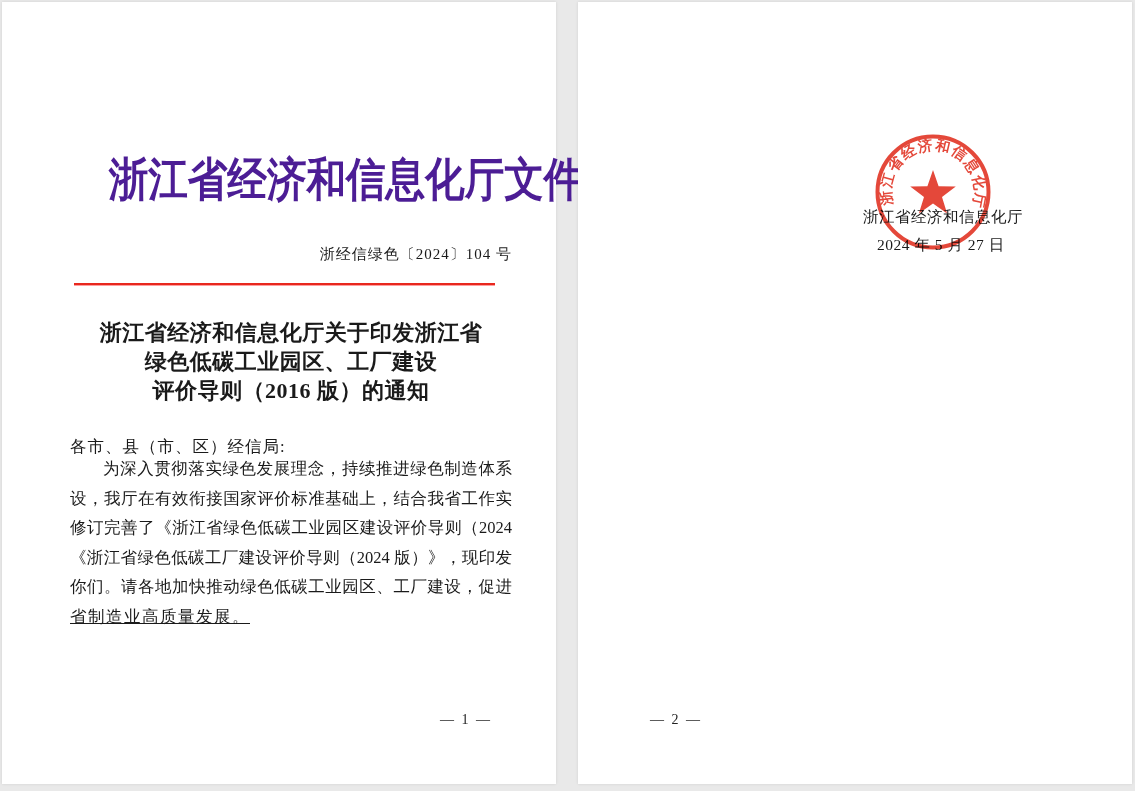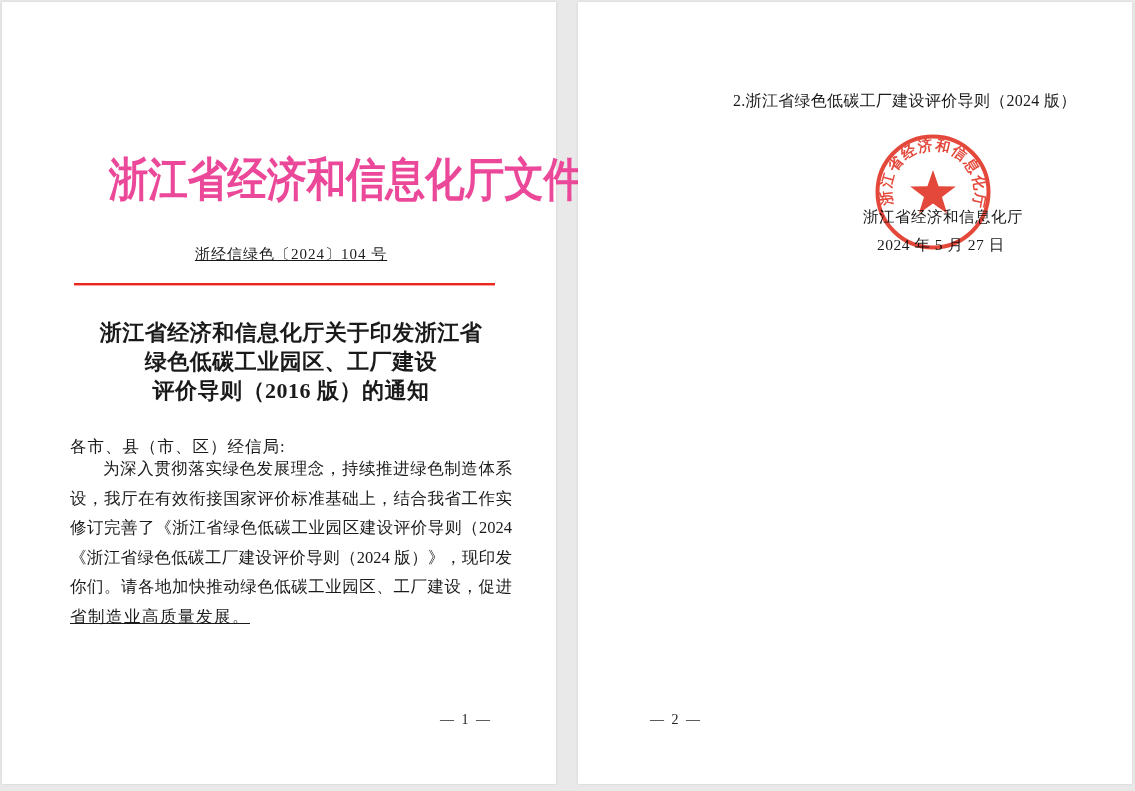--- a/index.html
+++ b/index.html
@@ -28,38 +28,37 @@
     top: 0;
     width: 442px;
     height: 100%;
   }
   .abs { position: absolute; }
 
   
   .red-title {
     top: 151px; left: 0; width: 442px;
     text-align: center;
-    color: #ec4899;
+    color: #4c1d95;
     font-weight: bold;
     font-size: 46px;
     line-height: 54px;
     white-space: nowrap;
   }
   .red-title span {
     display: inline-block;
     transform: scaleX(0.86);
     transform-origin: center;
   }
   .doc-number {
     top: 243px; left: 0; width: 442px;
-    text-align: center;
+    text-align: right;
     font-size: 15px;
     letter-spacing: 1px;
     white-space: nowrap;
-    text-decoration: underline;
   }
   .red-rule {
     top: 281px; left: 4px; width: 421px; height: 2px;
     background: #e8281e;
     box-shadow: 0 1px 0 rgba(255,80,80,0.55);
   }
   .headline {
     top: 316px; left: 0; width: 442px;
     text-align: center;
     font-weight: bold;
@@ -163,21 +162,20 @@
       <div class="body-line last">省制造业高质量发展。</div>
     </div>
 
   </div>
 
   <div class="abs page-number">— 1 —</div>
 </div>
 
 <div class="page" id="page-2">
 
-  <div class="abs attachment2">2.浙江省绿色低碳工厂建设评价导则（2024 版）</div>
 
   <div class="abs signer">浙江省经济和信息化厅</div>
 
   <div class="abs sign-date">2024 年 5 月 27 日</div>
 
   <div class="abs seal">
     <svg width="124" height="124" viewBox="0 0 124 124" xmlns="http://www.w3.org/2000/svg">
       <circle cx="62" cy="62" r="55.5" fill="none" stroke="#e23a2b" stroke-width="4"></circle>
       <polygon points="62,40 67.6,56.3 84.8,56.6 71,66.9 76.1,83.4 62,73.5 47.9,83.4 53,66.9 39.2,56.6 56.4,56.3" fill="#e23a2b"></polygon>
       <defs>

